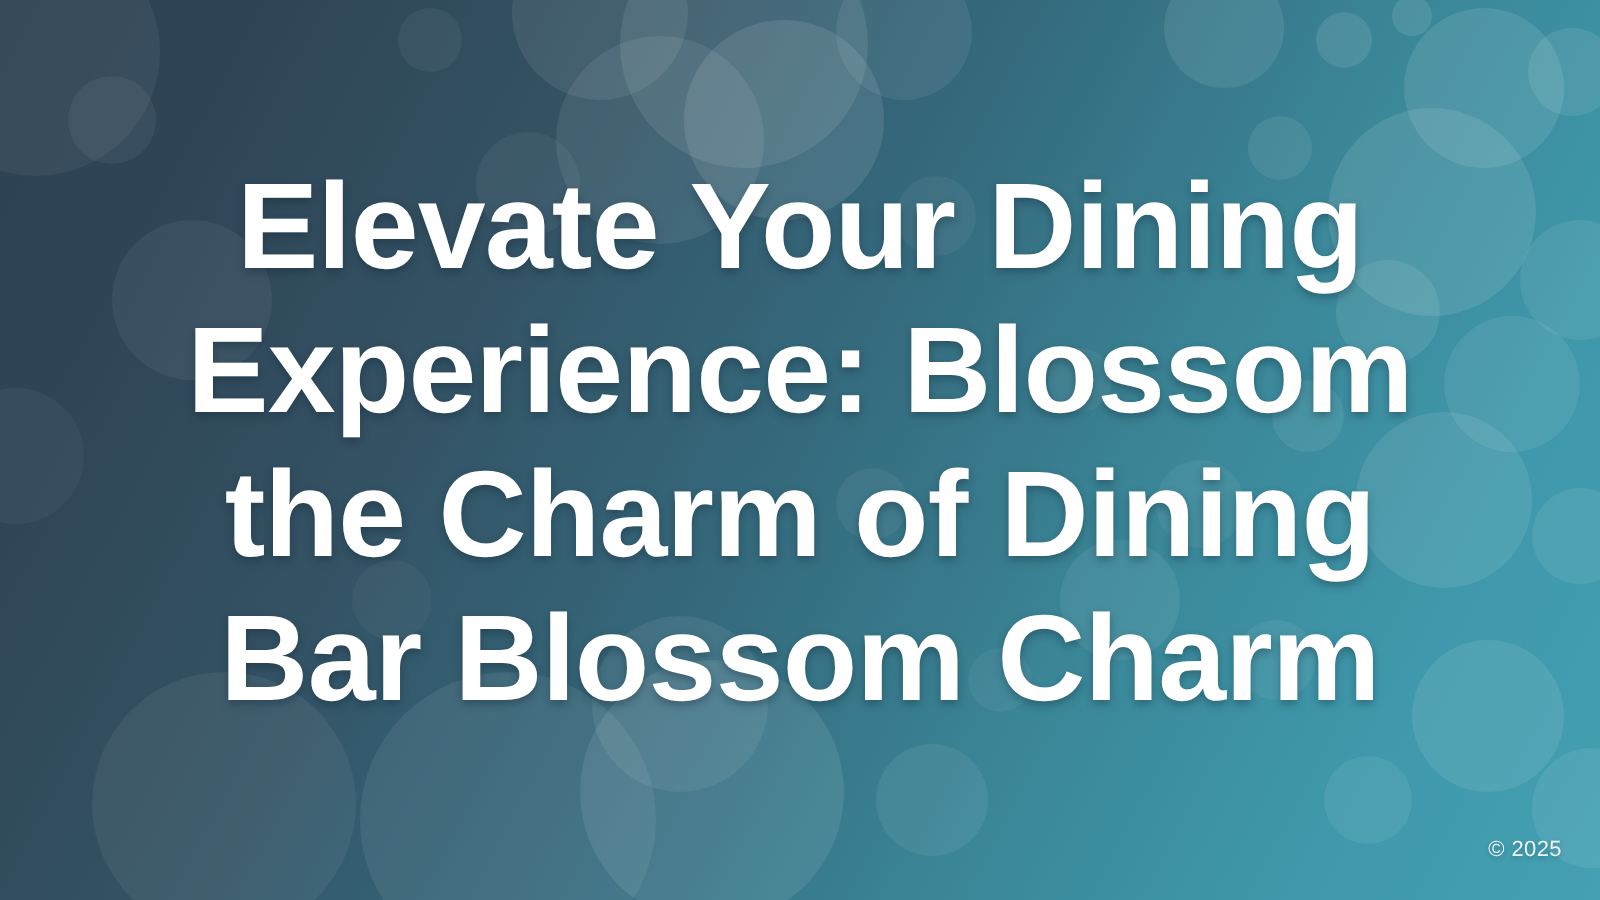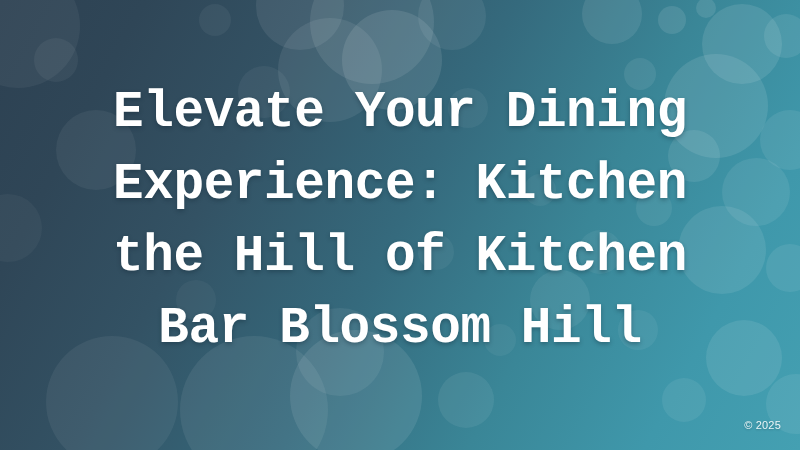--- a/index.html
+++ b/index.html
@@ -51,22 +51,22 @@
     height: 450px;
     display: flex;
     flex-direction: column;
     align-items: center;
     justify-content: center;
     padding-bottom: 8px;
     box-sizing: border-box;
   }
   .title-line {
     color: #ffffff;
-    font-family: Liberation Mono, monospace;
-    font-size: 51px;
+    font-family: Liberation Sans, sans-serif;
+    font-size: 61px;
     font-weight: bold;
     line-height: 72px;
     letter-spacing: -0.4px;
     white-space: nowrap;
     text-align: center;
     text-shadow: 0 2px 4px rgba(15, 35, 48, 0.35);
   }
 
   
   #copyright {
@@ -124,20 +124,20 @@
       <div class="bub" style="left: 438px; top: 372px; width: 56px; height: 56px; background: rgb(255, 255, 255); opacity: 0.07;"></div>
       <div class="bub" style="left: 176px; top: 280px; width: 40px; height: 40px; background: rgb(255, 255, 255); opacity: 0.04;"></div>
       <div class="bub" style="left: 418px; top: 234px; width: 36px; height: 36px; background: rgb(255, 255, 255); opacity: 0.05;"></div>
       <div class="bub" style="left: 524px; top: 174px; width: 32px; height: 32px; background: rgb(255, 255, 255); opacity: 0.05;"></div>
       <div class="bub" style="left: 578px; top: 230px; width: 44px; height: 44px; background: rgb(255, 255, 255); opacity: 0.06;"></div>
       <div class="bub" style="left: 484px; top: 324px; width: 32px; height: 32px; background: rgb(255, 255, 255); opacity: 0.05;"></div>
     </div>
 
   <div id="title-block">
     <div class="title-line">Elevate Your Dining</div>
-    <div class="title-line">Experience: Kitchen</div>
-    <div class="title-line">the Hill of Kitchen</div>
-    <div class="title-line">Bar Blossom Hill</div>
+    <div class="title-line">Experience: Blossom</div>
+    <div class="title-line">the Charm of Dining</div>
+    <div class="title-line">Bar Blossom Charm</div>
   </div>
 
   <div id="copyright">© 2025</div>
 
 </div>
 
 </body></html>

